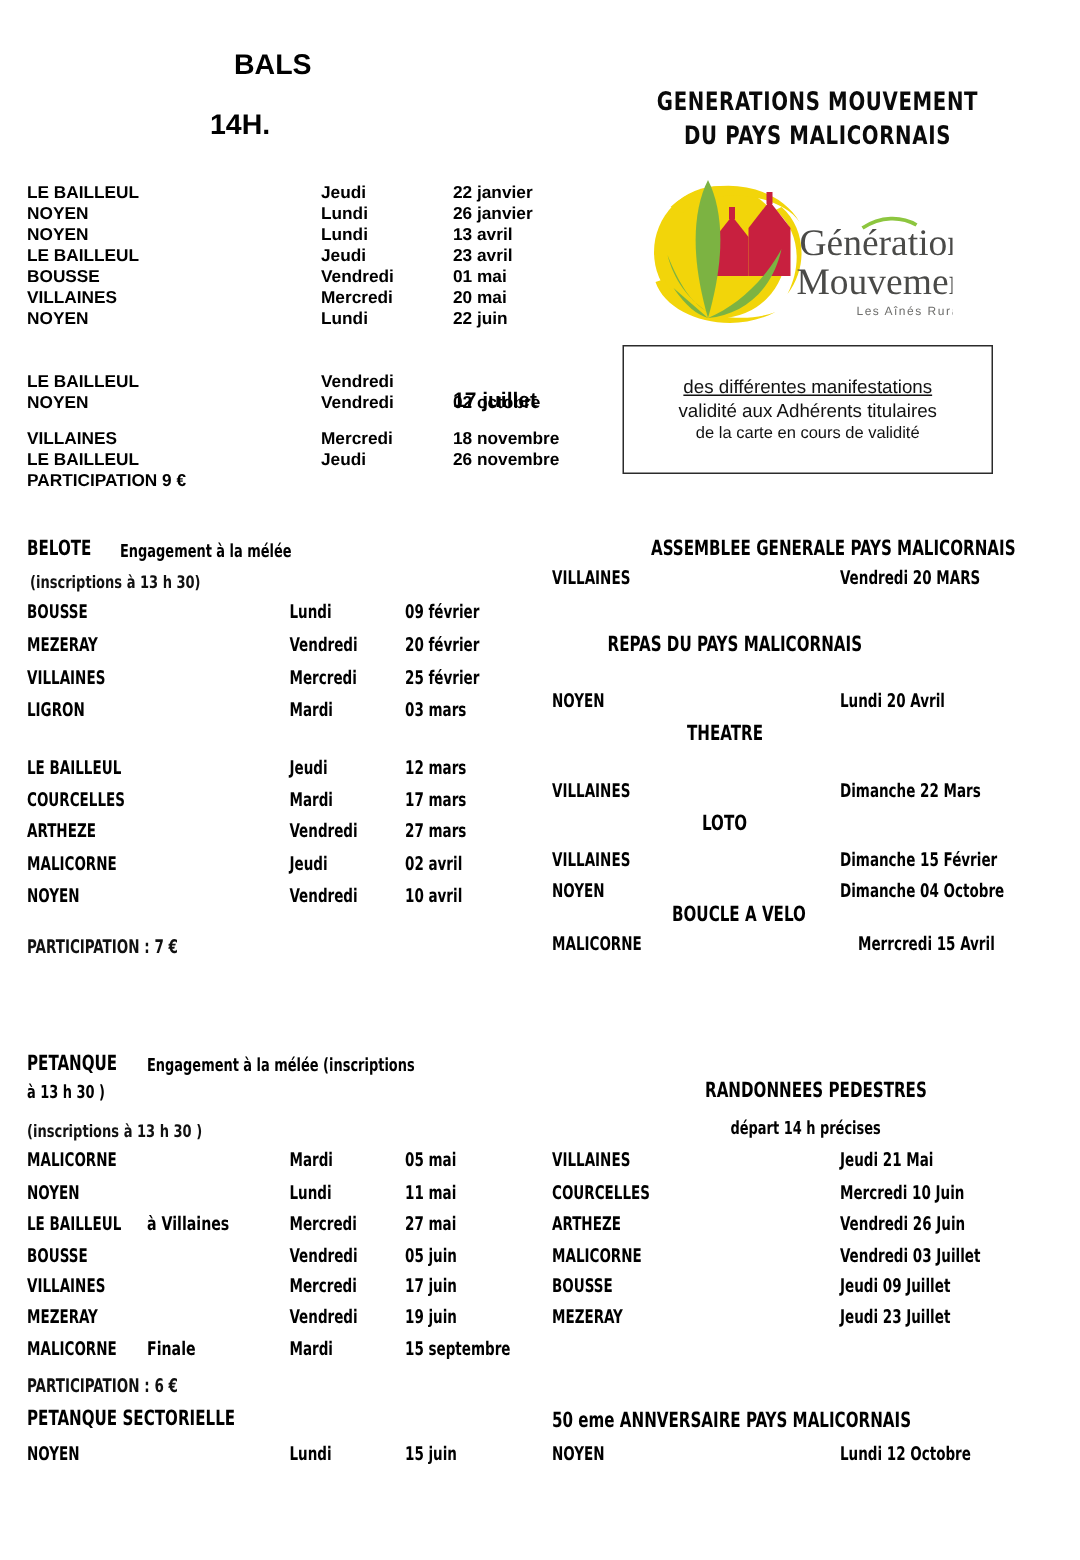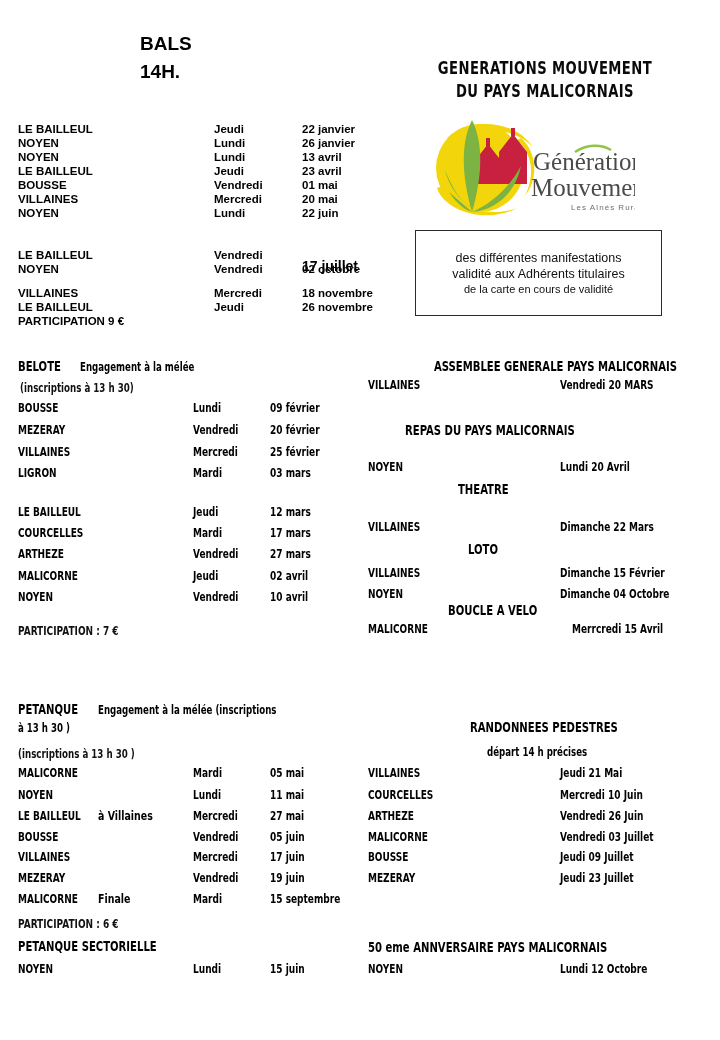--- a/index.html
+++ b/index.html
@@ -46,40 +46,40 @@
   }
 
   
   .cal-box{
     position:absolute;left:415px;top:230px;width:247px;height:86px;
     border:1.5px solid #2b2b2b;box-sizing:border-box;
     display:flex;flex-direction:column;align-items:center;justify-content:center;
     background:#fff;
   }
   .cal-l1{font-size:17px;font-family:"Liberation Sans",sans-serif;color:#111;letter-spacing:0.3px;line-height:20px;}
-  .cal-l2{font-size:12.5px;font-family:"Liberation Sans",sans-serif;color:#111;line-height:16px;}
+  .cal-l2{font-size:12.5px;font-family:"Liberation Sans",sans-serif;color:#111;line-height:16px;text-decoration:underline;}
   .cal-l3{font-size:12.5px;font-family:"Liberation Sans",sans-serif;color:#111;line-height:16px;}
   .cal-l4{font-size:11px;font-family:"Liberation Sans",sans-serif;color:#111;line-height:15px;}
 
   
   .logo-wrap{position:absolute;left:425px;top:108px;width:210px;height:120px;}
 
   
   .row-bals{font-size:11.5px;line-height:11.5px;color:#000;}
   .row-cond{font-size:12.5px;line-height:12.5px;color:#000;}
   .sec-head{font-size:14px;color:#000;}
   .sec-sub{font-size:12px;color:#000;}
 </style>
 </head>
 <body>
 
 <div class="page">
 
-  <div class="abs bals-title" style="top:32px;">BALS</div>
-  <div class="abs bals-title" style="top:60px;">14H.</div>
+  <div class="abs bals-title" style="top:32px;margin-left:16px;">BALS</div>
+  <div class="abs bals-title" style="top:72px;">14H.</div>
 
   <div class="abs org-title" style="left:400px;top:58px;width:290px;">GENERATIONS  MOUVEMENT</div>
   <div class="abs org-title" style="left:400px;top:81px;width:290px;">DU PAYS  MALICORNAIS</div>
 
   <div class="logo-wrap">
     <svg width="210" height="120" viewBox="0 0 210 120">
 
       <g>
         <circle cx="55" cy="60" r="44" fill="#F2D50A"></circle>
         <path d="M22 30 C 45 8, 92 12, 108 40 C 96 22, 52 14, 30 34 Z" fill="#F2D50A"></path>

